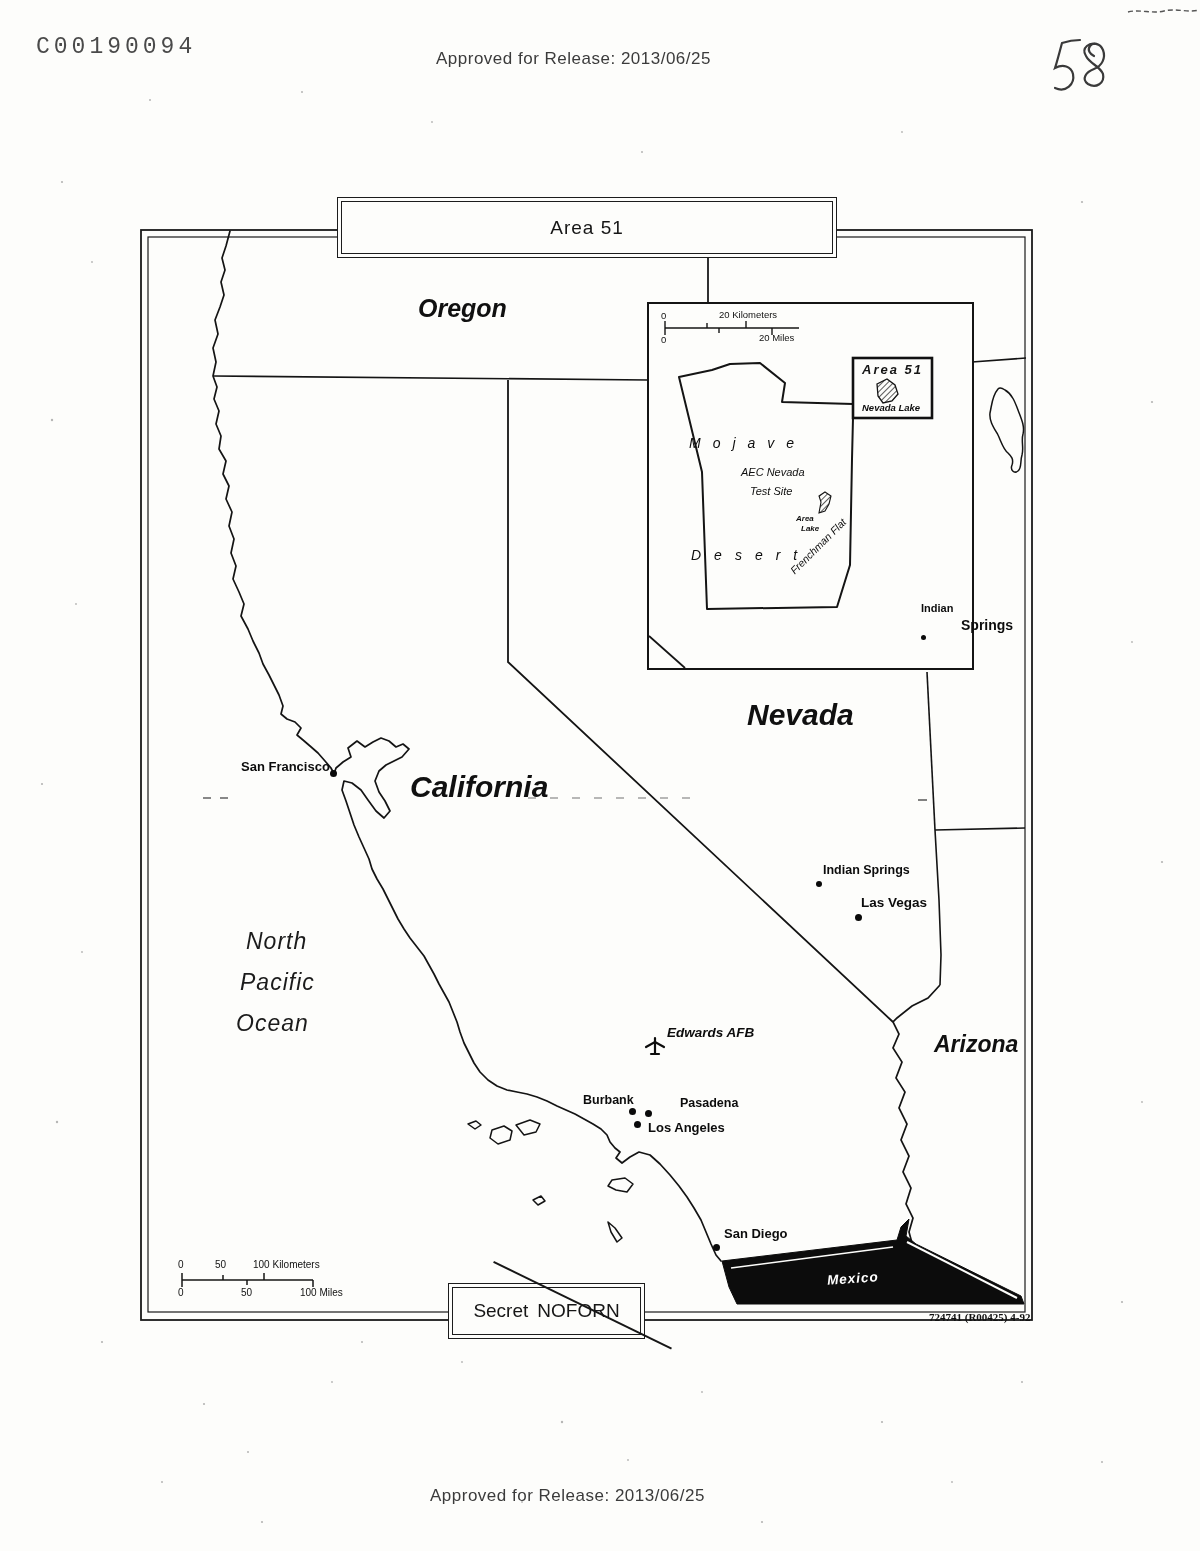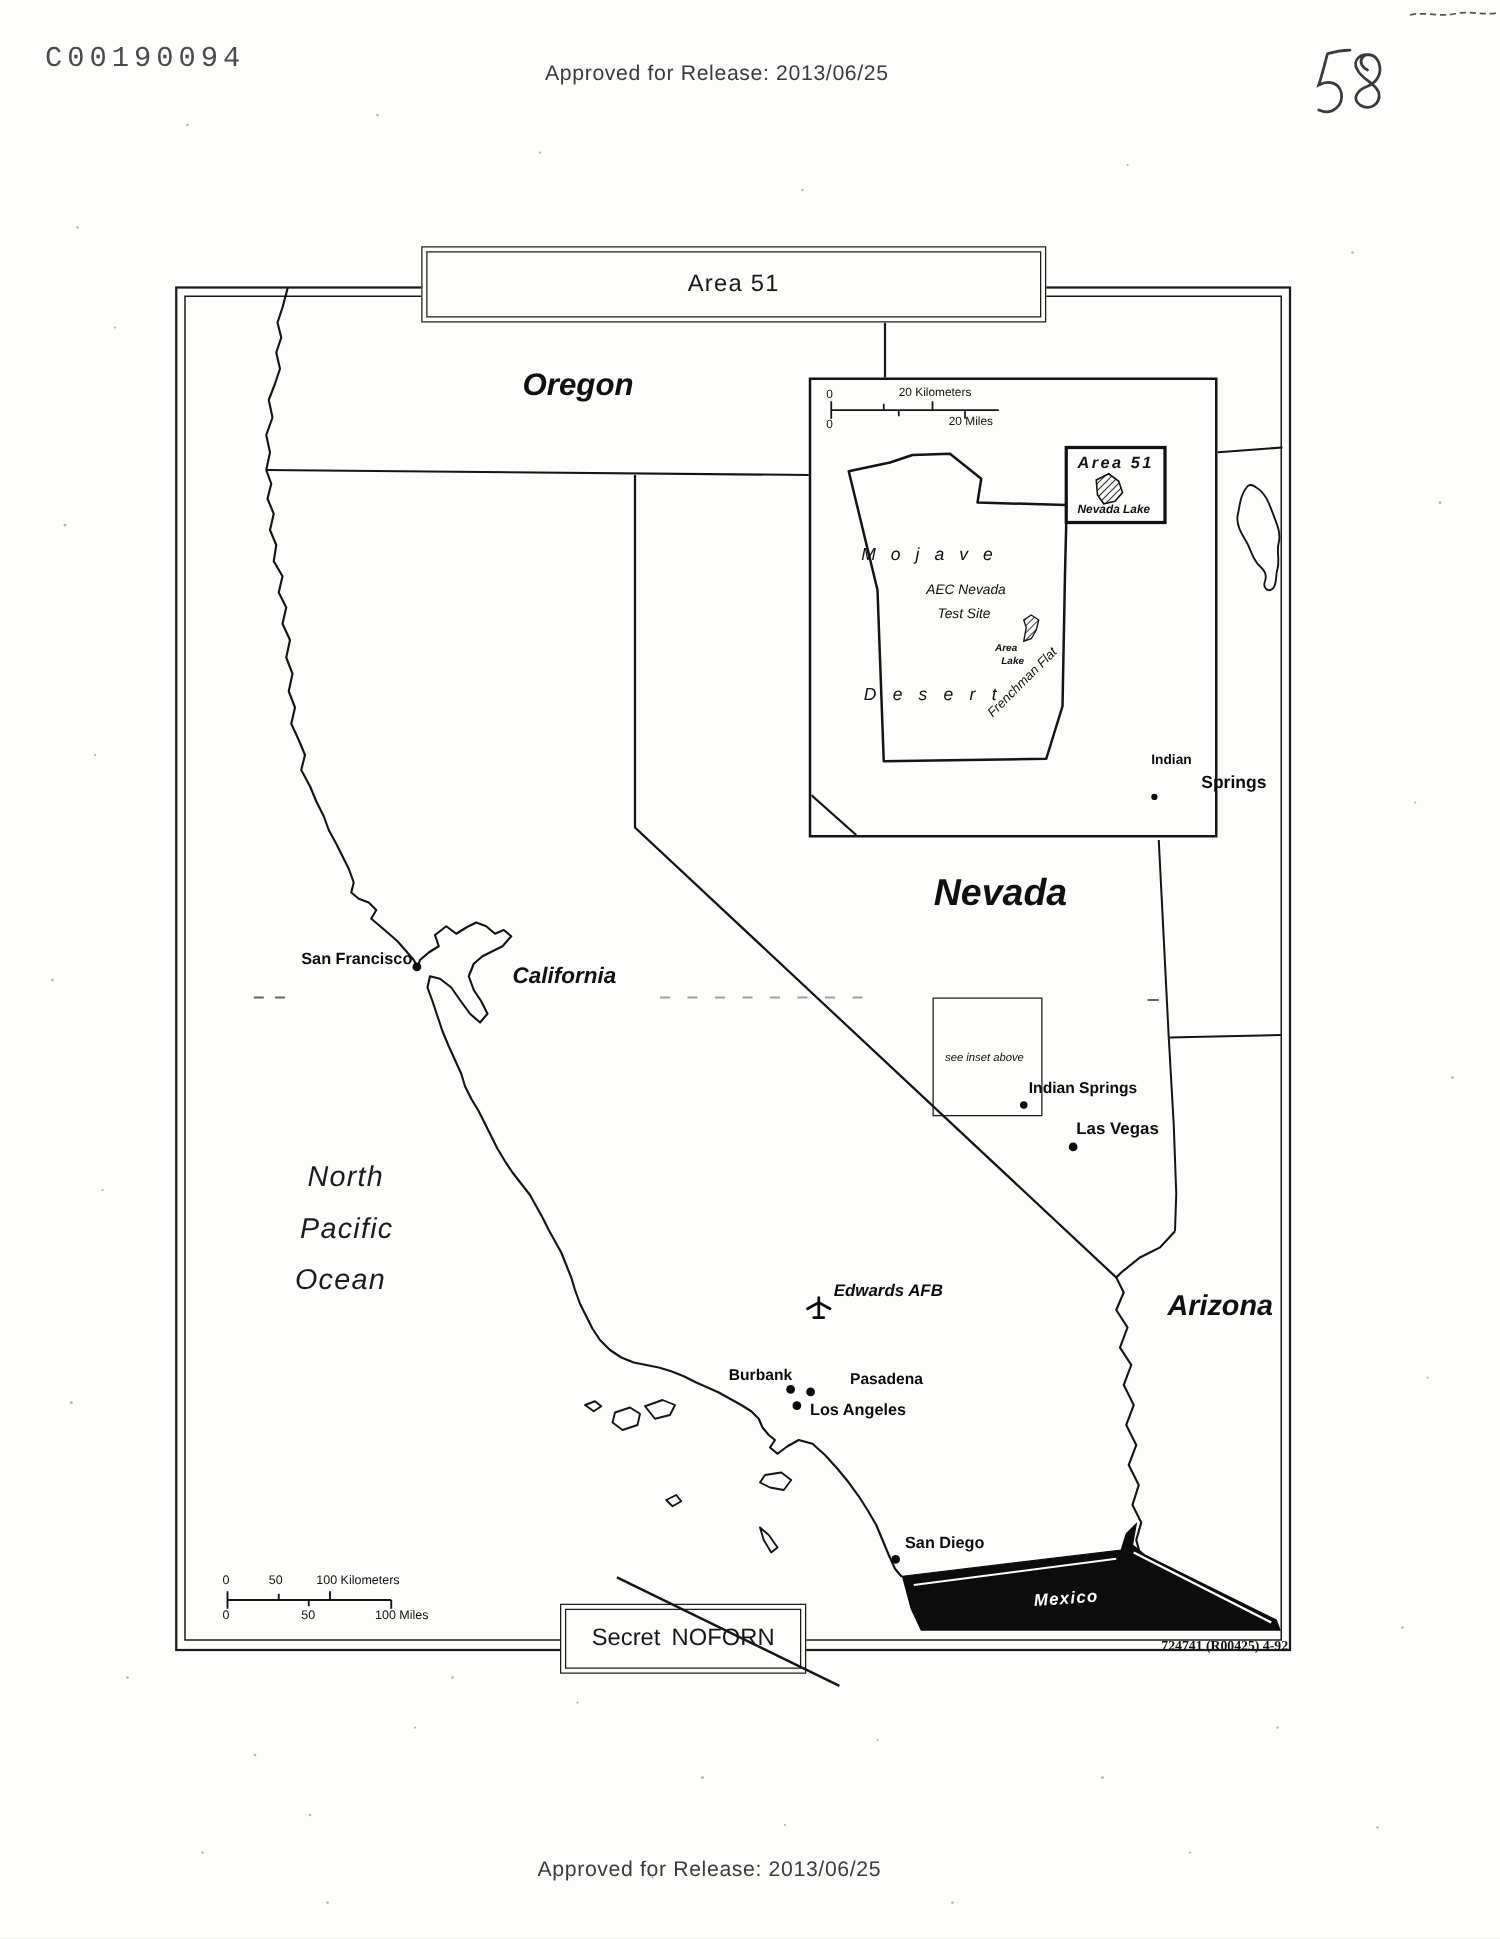--- a/index.html
+++ b/index.html
@@ -211,26 +211,23 @@
     <div class="abs inset-label" style="left:92px;top:162px;font-size:11px;">AEC Nevada</div>
     <div class="abs inset-label" style="left:101px;top:181px;font-size:11px;text-align:center;">Test Site</div>
     <div class="abs inset-label" style="left:147px;top:210px;font-size:8px;font-weight:bold;">Area</div>
     <div class="abs inset-label" style="left:152px;top:220px;font-size:8px;font-weight:bold;">Lake</div>
     <div class="abs inset-label" style="left:143px;top:262px;font-size:10.5px;transform:rotate(-45deg);transform-origin:left center;">Frenchman Flat</div>
     <div class="abs city" style="left:272px;top:298px;font-size:11px;">Indian</div>
     <div class="abs city" style="left:268px;top:313px;font-size:14px;margin-left:44px;">Springs</div>
     <div class="dot" style="left:272px;top:331px;width:5px;height:5px;"></div>
   </div>
 
-  <div id="see-inset-box">
-    <div class="abs inset-label" style="left:9px;top:42px;font-size:9px;">see inset above</div>
-  </div>
 
   <div class="abs state" style="left:418px;top:294px;font-size:25px;">Oregon</div>
-  <div class="abs state" style="left:410px;top:770px;font-size:18px;">California</div>
+  <div class="abs state" style="left:410px;top:770px;font-size:30px;">California</div>
   <div class="abs state" style="left:747px;top:698px;font-size:30px;text-align:center;">Nevada</div>
   <div class="abs state" style="left:934px;top:1031px;font-size:23px;">Arizona</div>
 
   <div class="abs ocean" style="left:246px;top:928px;">North</div>
   <div class="abs ocean" style="left:240px;top:969px;">Pacific</div>
   <div class="abs ocean" style="left:236px;top:1010px;">Ocean</div>
 
   <div class="abs mexico-label" style="left:827px;top:1271px;">Mexico</div>
 
   <div class="abs city" style="left:241px;top:759px;font-size:13px;">San Francisco</div>

